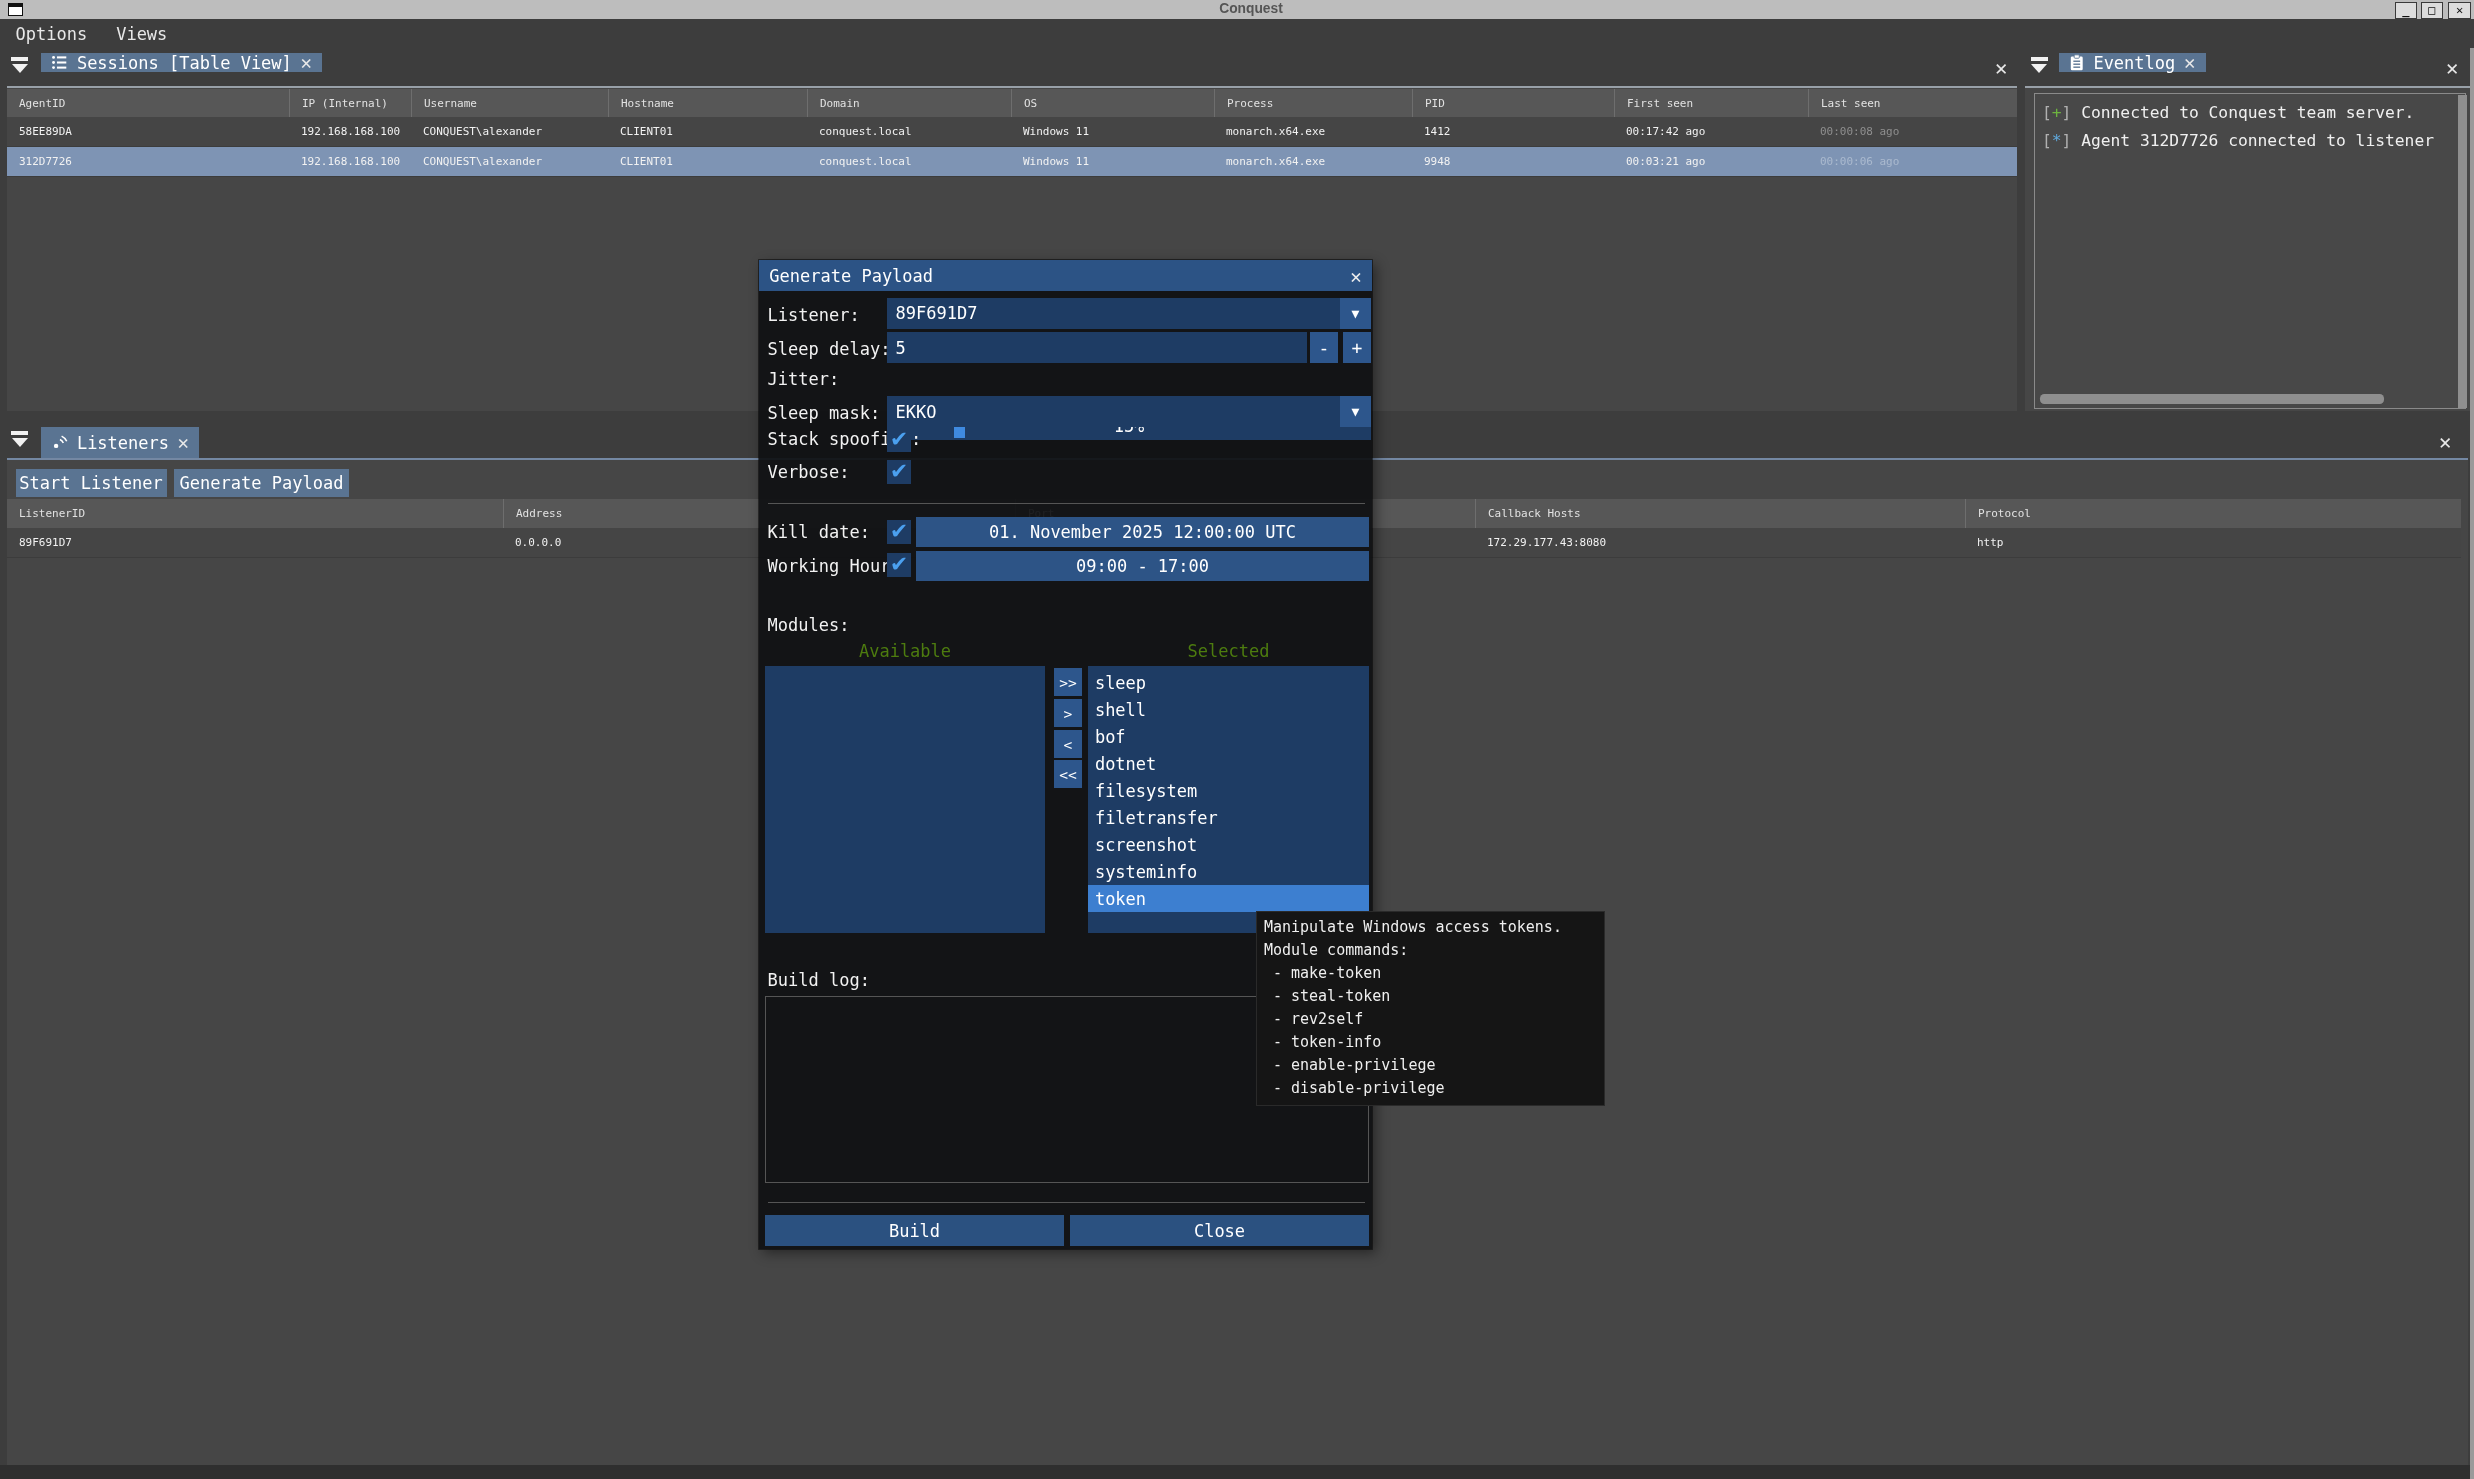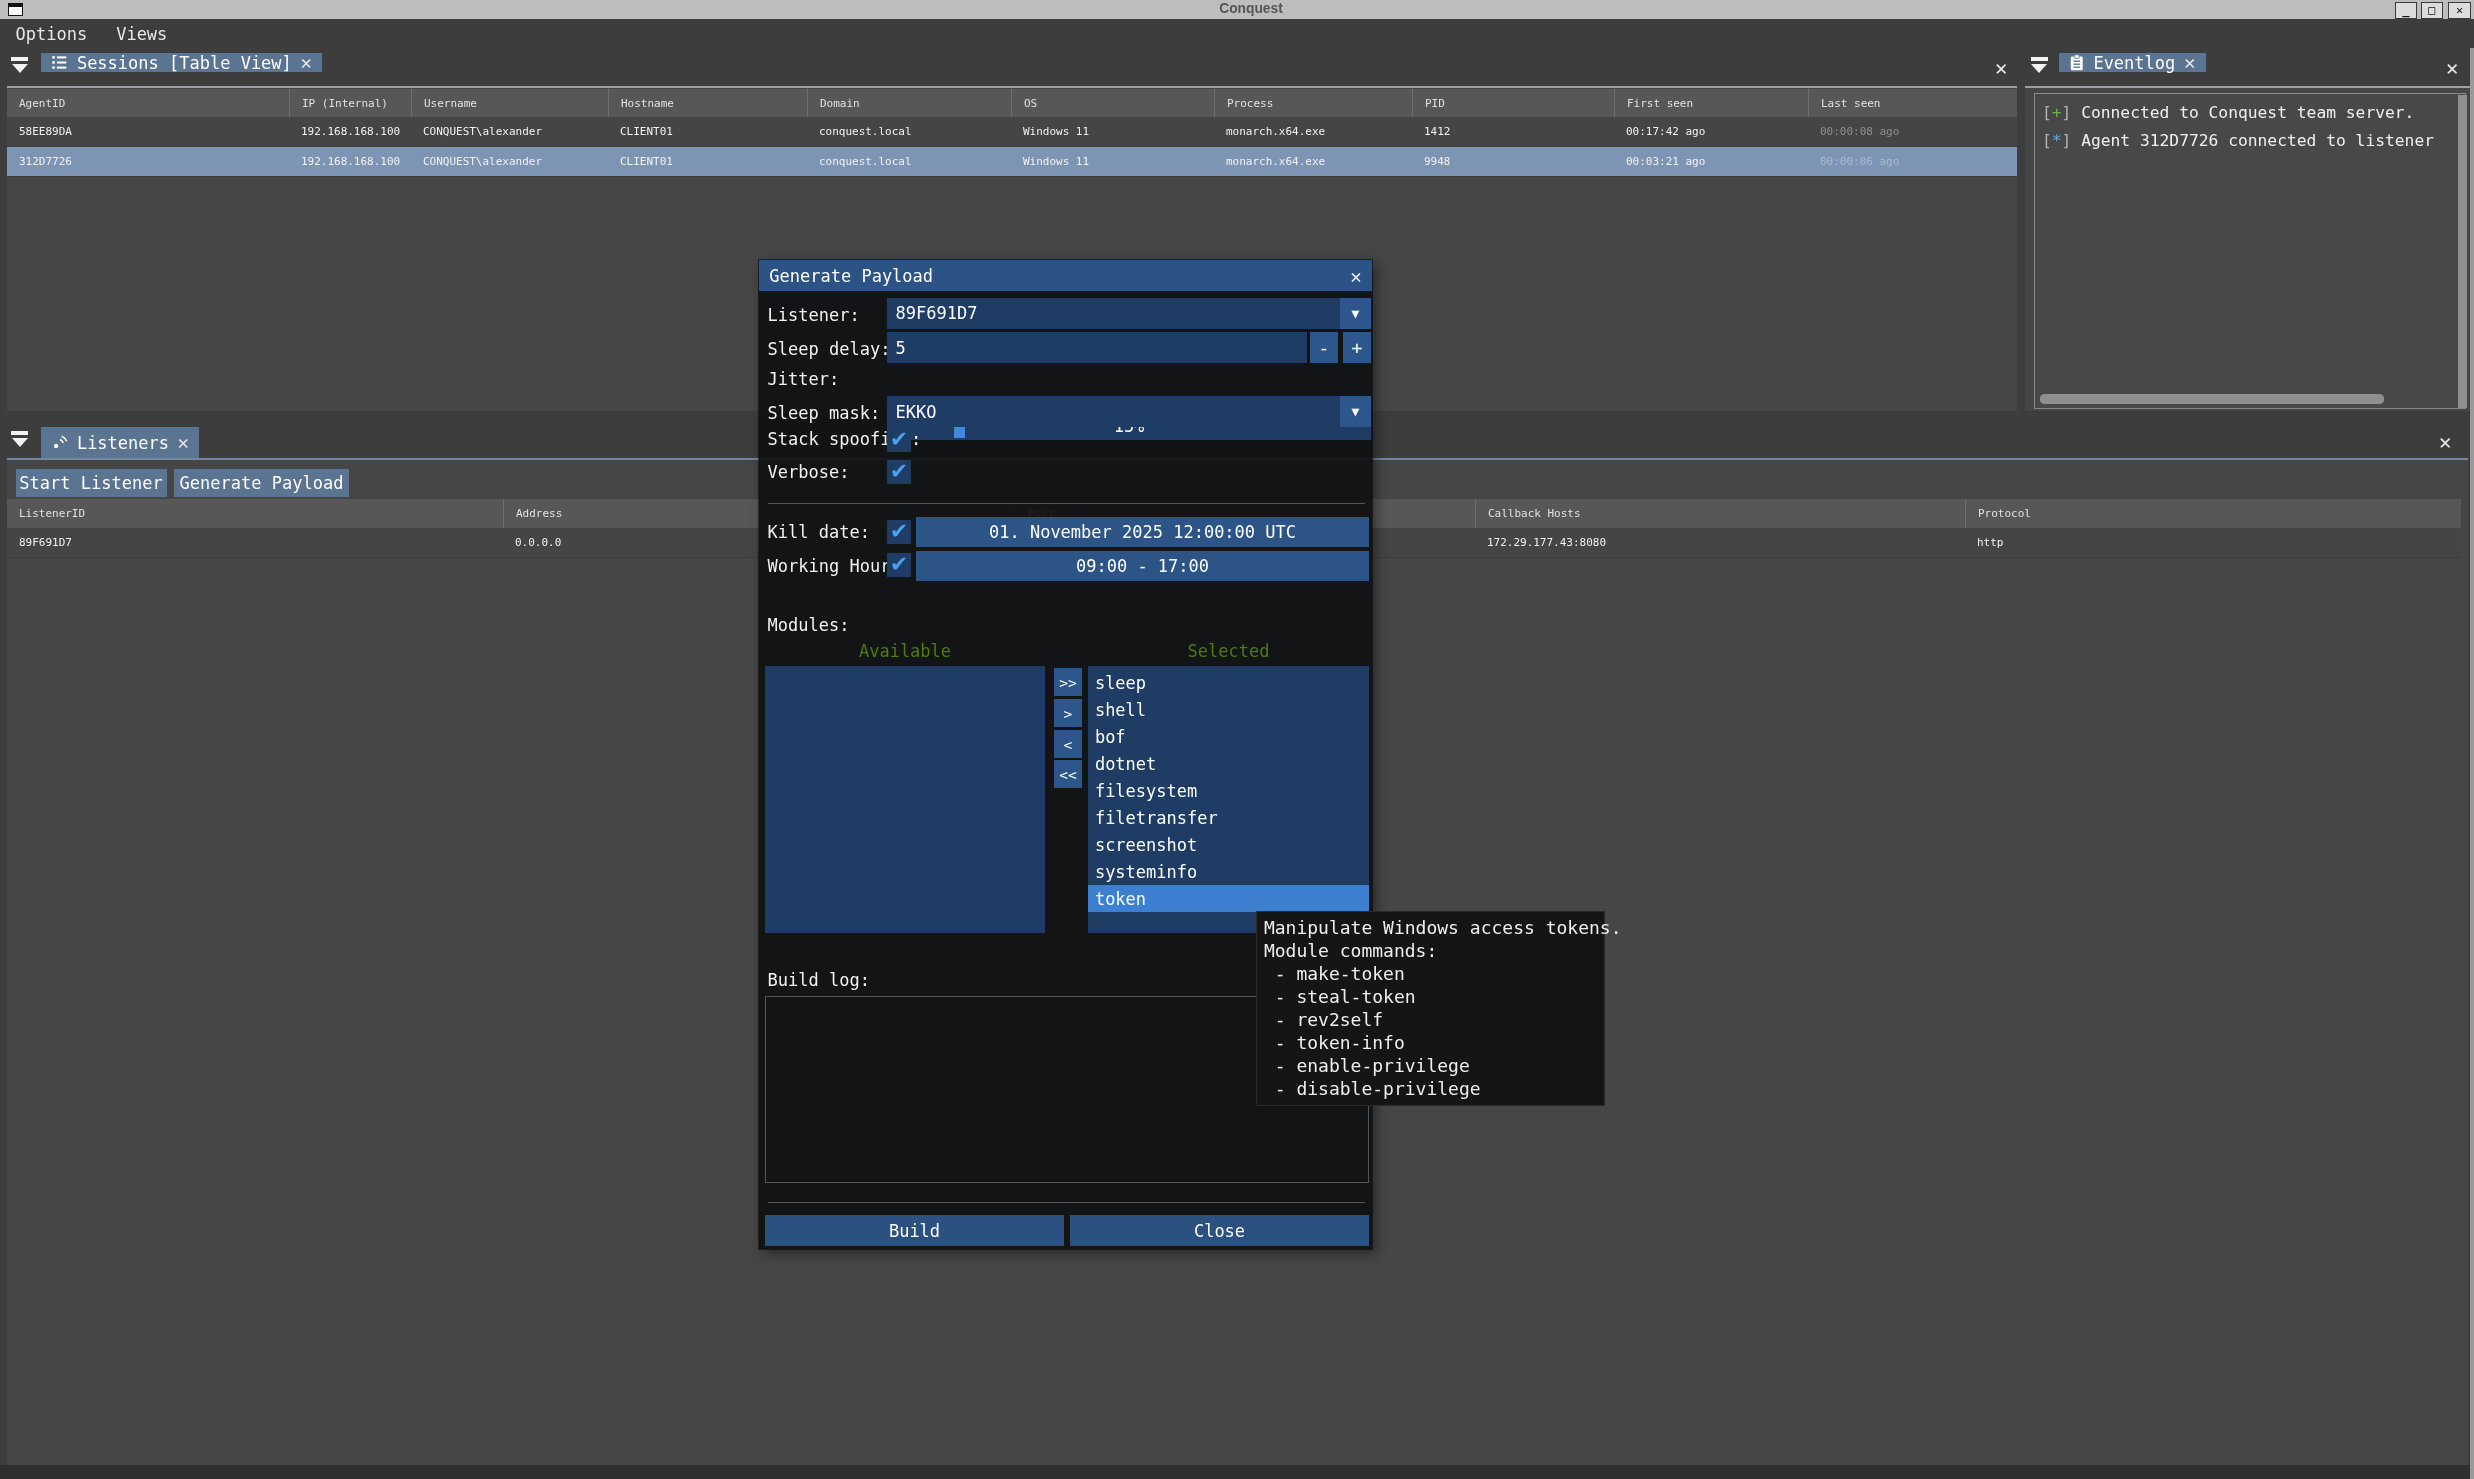--- a/index.html
+++ b/index.html
@@ -75,21 +75,21 @@
   .listbox { position:absolute; top:375px; height:267px; background:#1e3c64; padding-top:3.4px; }
   .lb-avail { left:6px; width:280px; }
   .lb-sel { left:329px; width:281px; }
   .mod-item { height:27px; display:flex; align-items:center; padding-left:6.9px; font-size:17px; color:#fff;text-align:right; }
   .mod-item.hl { background:#3d7fd0; }
   .xferbtn { position:absolute; left:295px; width:28px; height:28px; background:#2d568c; color:#fff; font-size:14.6px; display:flex; align-items:center; justify-content:center; }
   .buildlog-box { position:absolute; left:6px; top:705px; width:604px; height:187px; border:0.9px solid #555; }
   .dlg-btn { position:absolute; top:924px; width:299px; height:31px; background:#2b5180; color:#fff; font-size:17px; display:flex; align-items:center; justify-content:center; }
 
   
-  .tooltip { position:absolute; left:1256px; top:911px; width:349px; z-index:20; background:#151515; border:0.9px solid #2a2a2a; padding:4.3px 6.9px; font-size:18px; line-height:23px; color:#efefef; white-space:pre; }
+  .tooltip { position:absolute; left:1256px; top:911px; width:349px; z-index:20; background:#151515; border:0.9px solid #2a2a2a; padding:4.3px 6.9px; font-size:15px; line-height:23px; color:#efefef; white-space:pre; }
 
   svg.icon { display:block; }
 </style>
 </head>
 <body>
 
 <div id="screen">
 
   <div class="titlebar">
     <div class="app-icon"></div>

